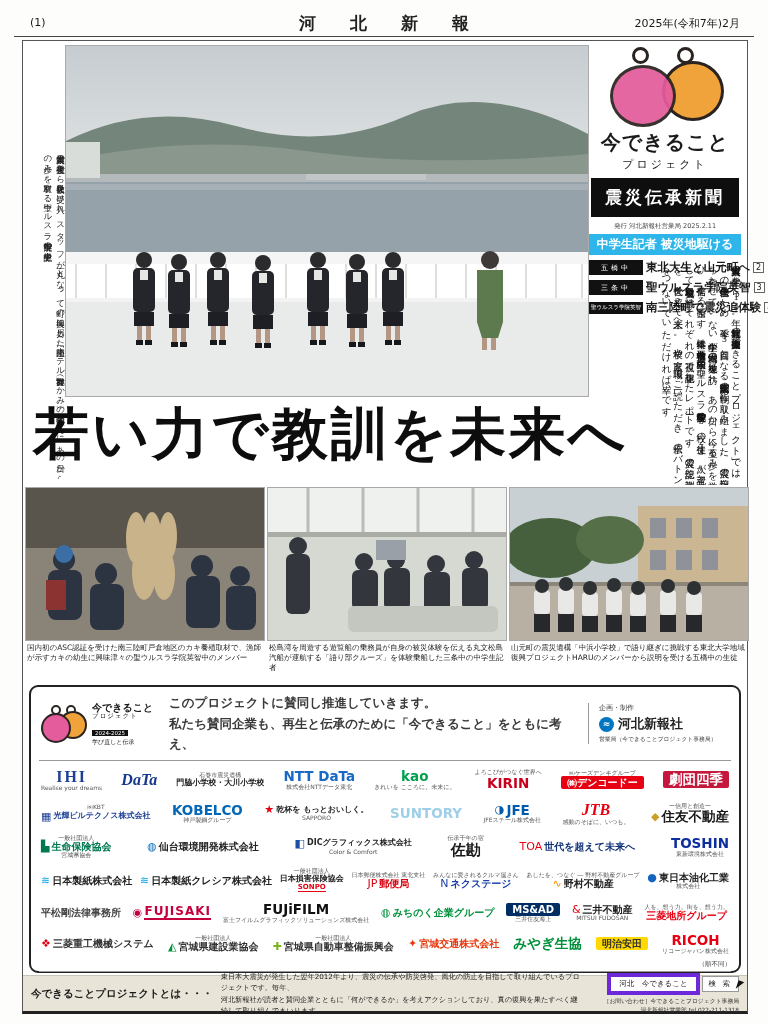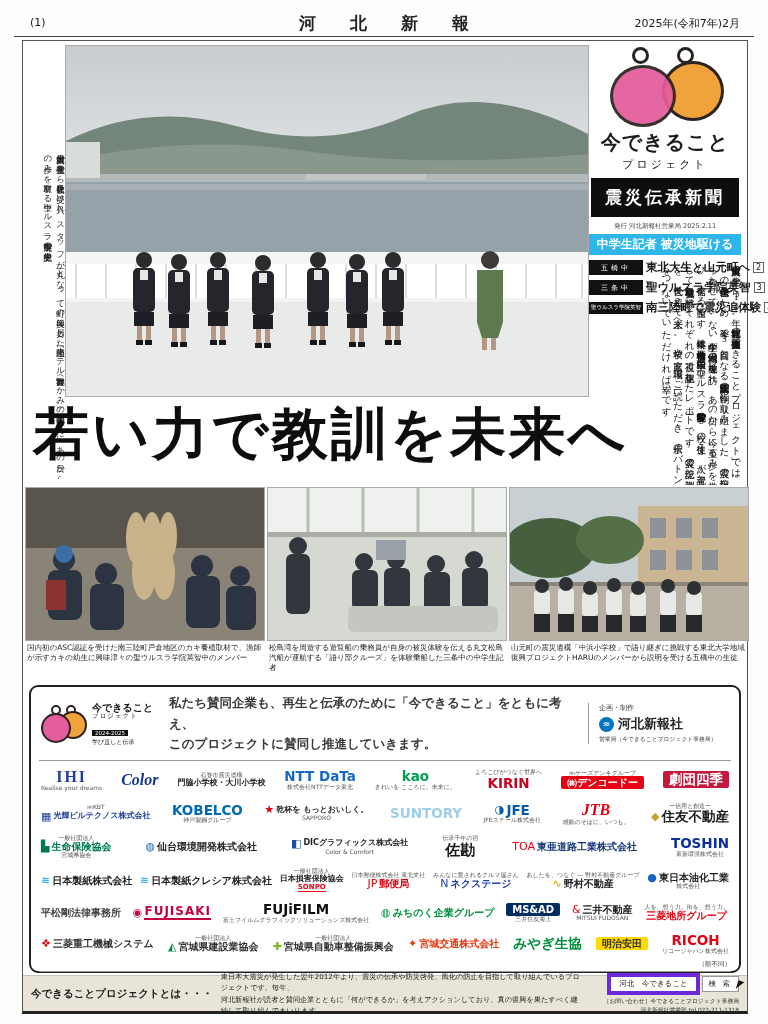--- a/index.html
+++ b/index.html
@@ -322,22 +322,22 @@
               <span class="mc-p"></span>
           </div>
           <div class="m-txt">
             <div class="m1">今できること</div>
             <div class="m2">プロジェクト</div>
             <div><span class="m3">2024-2025</span></div>
             <div class="m4">学び直しと伝承</div>
           </div>
         </div>
         <div class="sp-msg">
+          <div>このプロジェクトに賛同し推進していきます。</div>
           <div>私たち賛同企業も、再生と伝承のために「今できること」をともに考え、</div>
-          <div>このプロジェクトに賛同し推進していきます。</div>
         </div>
         <div class="sp-prod">
           <div class="prod-label">企画・制作</div>
           <div class="prod-name">
             <span class="prod-icon">≈</span>
             <span>河北新報社</span>
           </div>
           <div class="prod-sub">営業局（今できることプロジェクト事務局）</div>
         </div>
       </div>
@@ -347,21 +347,21 @@
             <div class="sp serif">
 
             <span class="sp-main">
                 <span class="sp-name" style="color: rgb(29, 63, 148);">IHI</span>
               </span>
             <span class="sp-sub">Realise your dreams</span>
           </div>
             <div class="sp script">
 
             <span class="sp-main">
-                <span class="sp-name" style="color: rgb(22, 54, 140);">Color</span>
+                <span class="sp-name" style="color: rgb(22, 54, 140);">DaTa</span>
               </span>
 
           </div>
             <div class="sp sm">
             <span class="sp-top">石巻市震災遺構</span>
             <span class="sp-main">
                 <span class="sp-name" style="color: rgb(34, 34, 34);">門脇小学校・大川小学校</span>
               </span>
 
           </div>
@@ -485,21 +485,21 @@
             <span class="sp-top">伝承千年の宿</span>
             <span class="sp-main">
                 <span class="sp-name" style="color: rgb(26, 26, 26);">佐勘</span>
               </span>
 
           </div>
             <div class="sp">
 
             <span class="sp-main">
                 <span class="sp-icon" style="color: rgb(230, 0, 18);">TOA</span>
-                <span class="sp-name" style="color: rgb(19, 53, 122);">東亜道路工業株式会社</span>
+                <span class="sp-name" style="color: rgb(19, 53, 122);">世代を超えて未来へ</span>
               </span>
 
           </div>
             <div class="sp italic lg">
 
             <span class="sp-main">
                 <span class="sp-name" style="color: rgb(13, 46, 160);">TOSHIN</span>
               </span>
             <span class="sp-sub">東新環境株式会社</span>
           </div>

